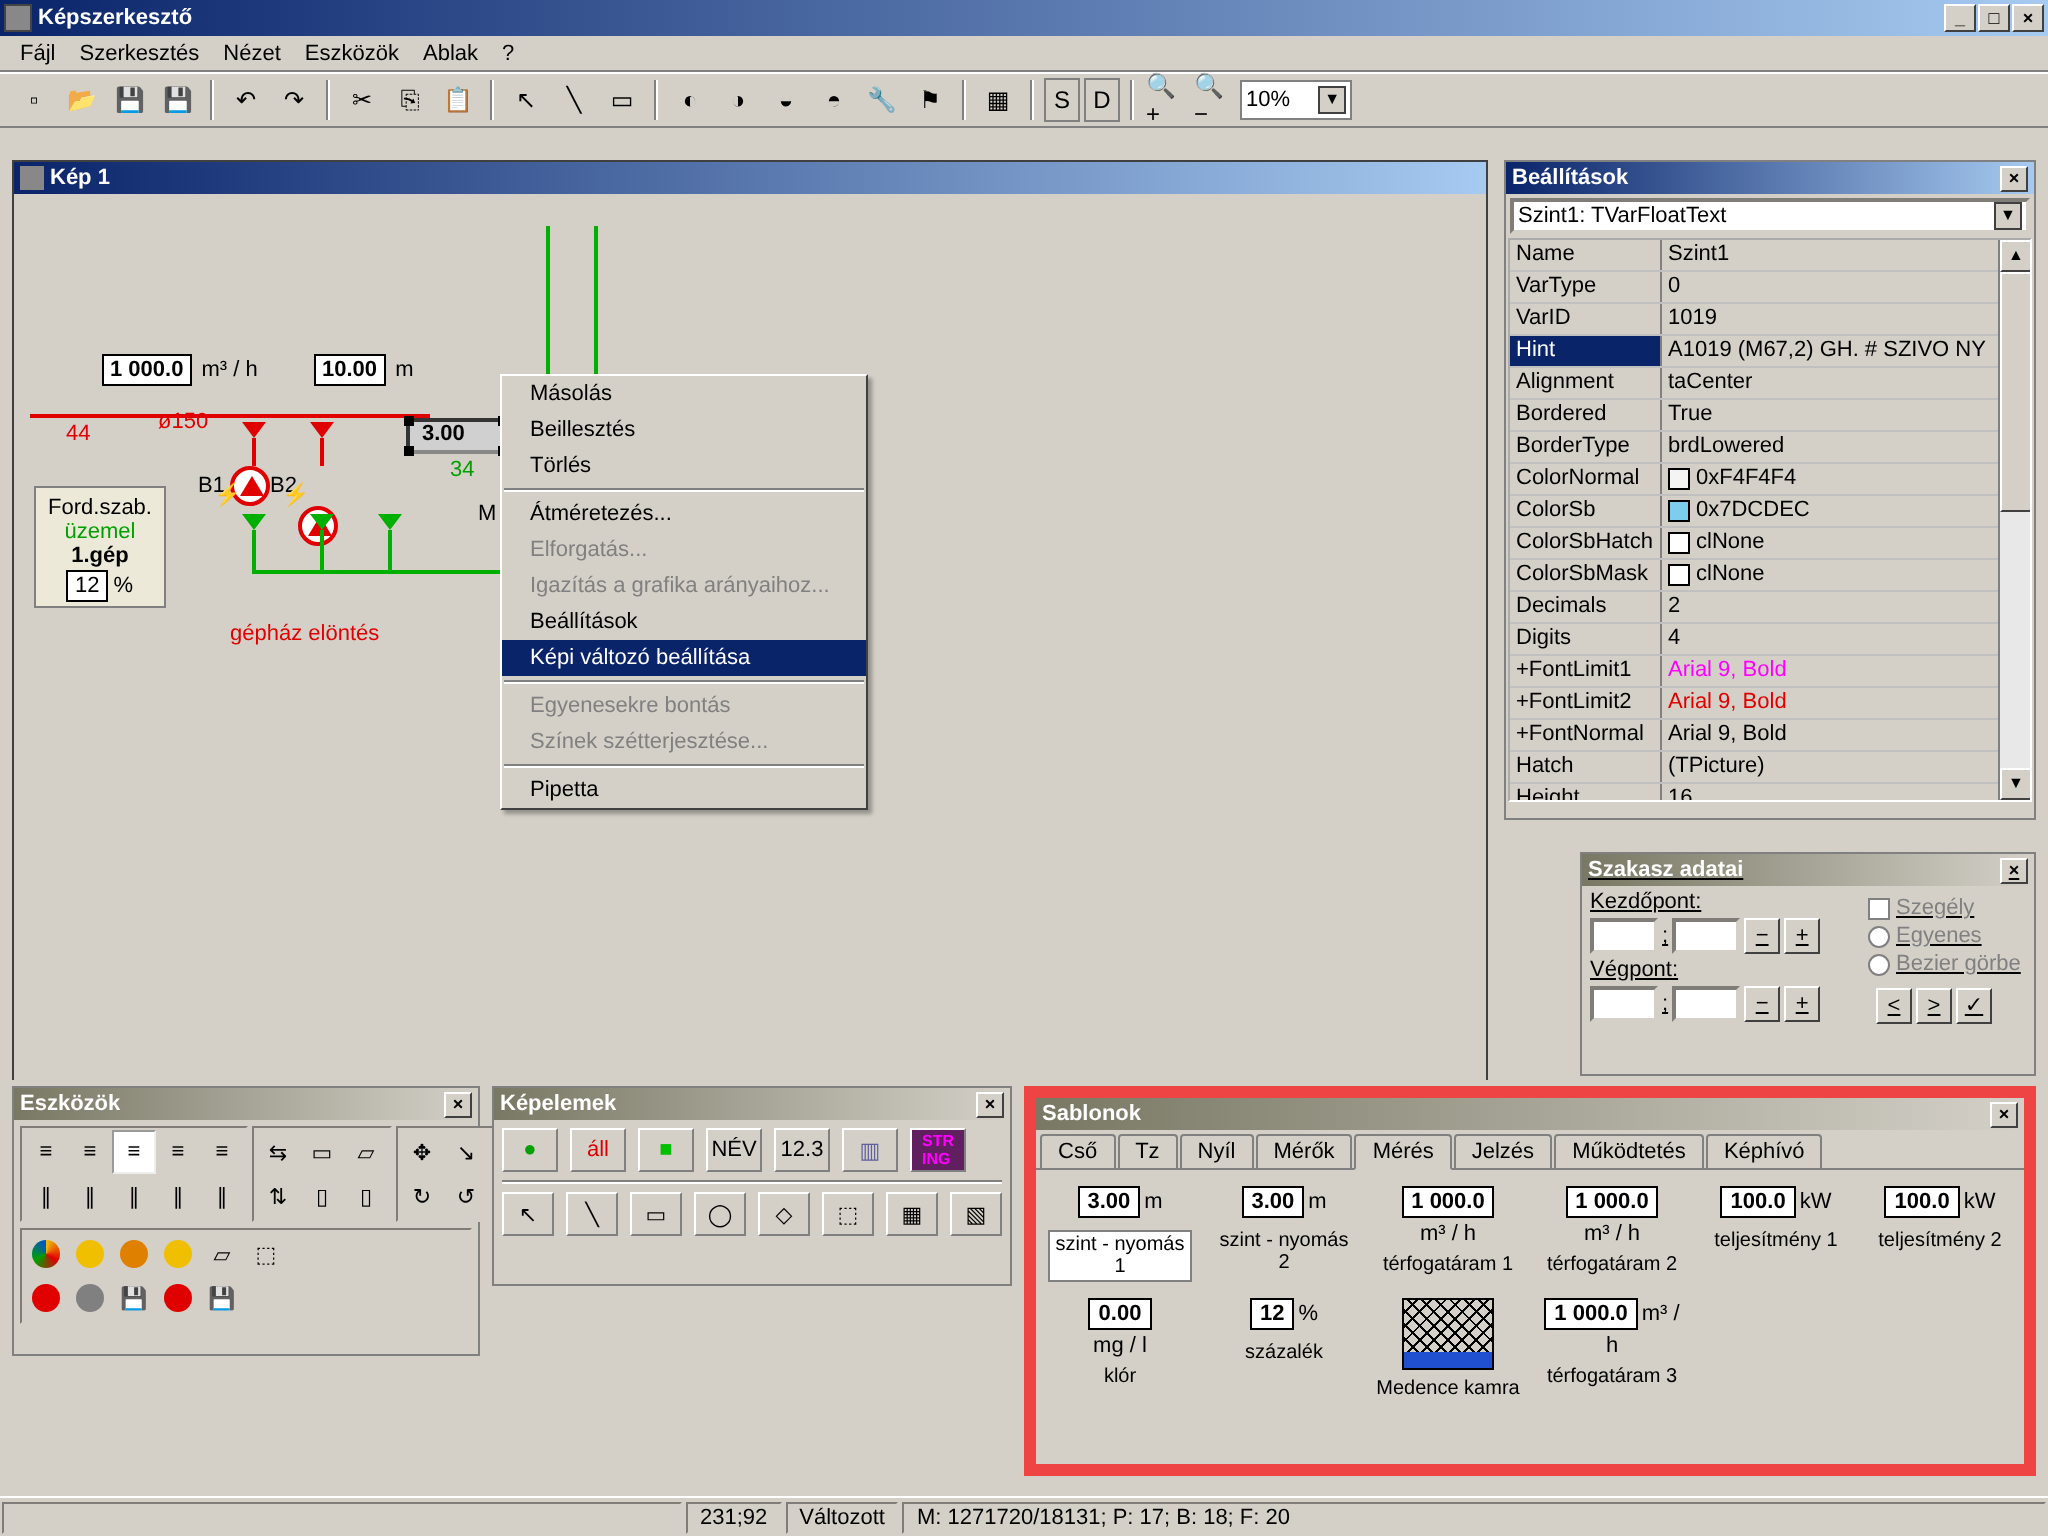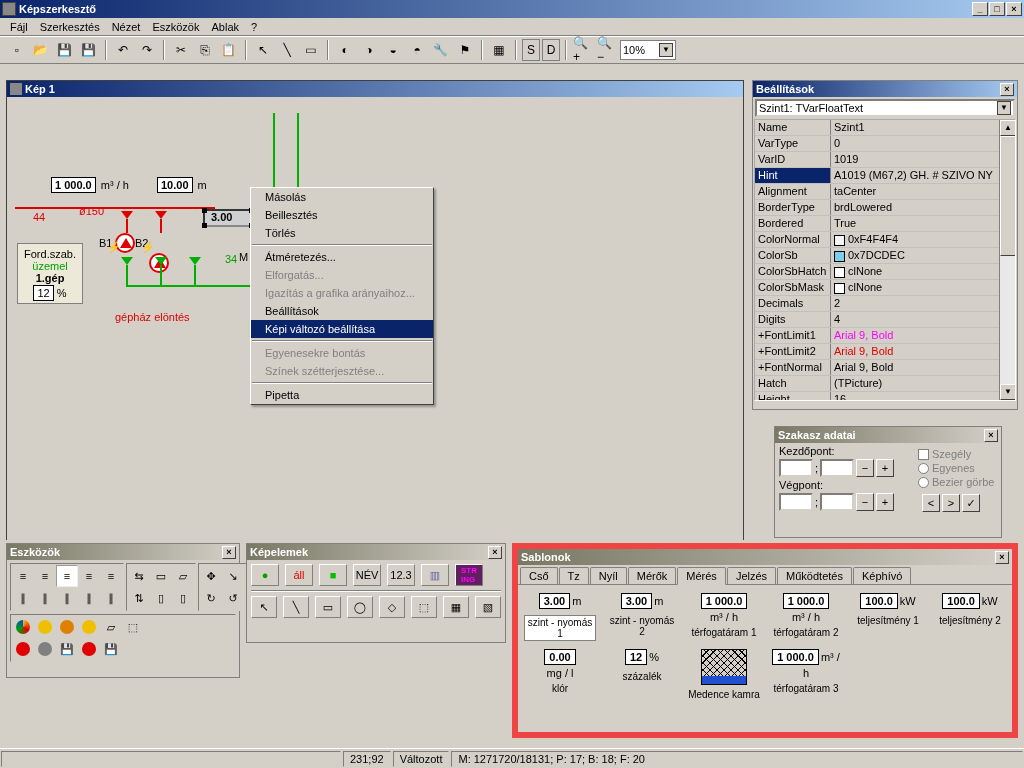--- a/index.html
+++ b/index.html
@@ -31,21 +31,21 @@
 .props-combo .dd { margin-left:auto; width:14px; height:14px; background:#d4d0c8; border:1px solid #404040; font-size:8px; text-align:center; line-height:12px;}
 .prop-grid { height:282px; overflow:hidden; border:1px inset #fff; margin:1px; position:relative;}
 .prop-row { display:flex; height:16px; border-bottom:1px solid #c0c0c0;}
 .prop-name { width:76px; padding:1px 3px; background:#d4d0c8; border-right:1px solid #808080;}
 .prop-val { flex:1; padding:1px 3px; background:#d4d0c8; }
 .prop-row.sel .prop-name { background:#0a246a; color:#fff;}
 .scroll-track { position:absolute; right:0; top:0; width:16px; bottom:0; background:#e8e8e8; border-left:1px solid #808080;}
 .scroll-btn { width:16px; height:16px; background:#d4d0c8; border:1px solid #fff; border-right-color:#404040; border-bottom-color:#404040; font-size:8px; text-align:center; line-height:14px;}
 .scroll-thumb { background:#d4d0c8; border:1px solid #fff; border-right-color:#404040; border-bottom-color:#404040; width:16px;}
 
-.szakasz-panel { position:absolute; right:22px; top:426px; width:228px; height:112px; background:#d4d0c8; border:1px solid #808080; }
+.szakasz-panel { position:absolute; right:6px; top:426px; width:228px; height:112px; background:#d4d0c8; border:1px solid #808080;text-decoration:underline; }
 .fieldrow { display:flex; align-items:center; gap:2px; margin:2px 4px;}
 .num-inp { width:34px; height:18px; background:#fff; border:2px inset #d4d0c8; text-align:right; padding:0 2px;}
 .sm-btn { width:18px; height:18px; background:#d4d0c8; border:1px solid #fff; border-right-color:#404040; border-bottom-color:#404040; text-align:center; line-height:16px;}
 .radio-opt { display:flex; align-items:center; gap:3px; color:#808080; margin:2px 0;}
 .radio-circ { width:11px; height:11px; border:1px solid #808080; border-radius:50%; background:#fff;}
 
 .eszk-panel { position:absolute; left:6px; top:543px; width:234px; height:135px; background:#d4d0c8; border:1px solid #808080;}
 .eszk-panel .inner { padding:3px; display:flex; gap:2px;}
 .tool-grid { display:inline-block; border:1px inset #d4d0c8; padding:1px; background:#d4d0c8;}
 .tool-grid .row { display:flex; }
@@ -191,21 +191,21 @@
     <div class="dg-el" style="left:100px; top:128px; color:#e00000;">⚡</div>
     <div class="dg-el" style="left:134px; top:128px; color:#e00000;">⚡</div>
 
     <div class="dg-el valve-green" style="left:114px; top:144px;"></div>
     <div class="dg-el valve-green" style="left:148px; top:144px;"></div>
     <div class="dg-el valve-green" style="left:182px; top:144px;"></div>
     <div class="dg-el greenline" style="left:119px; top:152px; width:2px; height:20px;"></div>
     <div class="dg-el greenline" style="left:153px; top:152px; width:2px; height:20px;"></div>
     <div class="dg-el greenline" style="left:187px; top:152px; width:2px; height:20px;"></div>
     <div class="dg-el greenline" style="left:119px; top:172px; width:180px; height:2px;"></div>
-    <div class="dg-el" style="left:218px; top:140px; color:#00a000;">34</div>
+    <div class="dg-el" style="left:218px; top:116px; color:#00a000;">34</div>
     <div class="dg-el" style="left:232px; top:138px;">M</div>
 
     <div class="dg-el" style="left:196px; top:96px; width:50px; height:18px; border:2px inset #888; background:#d0d0d0;">
       <div style="position:absolute;left:-3px;top:-3px;width:5px;height:5px;background:#000;"></div>
       <div style="position:absolute;right:-3px;top:-3px;width:5px;height:5px;background:#000;"></div>
       <div style="position:absolute;left:-3px;bottom:-3px;width:5px;height:5px;background:#000;"></div>
       <div style="position:absolute;right:-3px;bottom:-3px;width:5px;height:5px;background:#000;"></div>
       <span style="font-weight:bold; padding-left:6px;">3.00</span>
     </div>
 
@@ -256,26 +256,26 @@
       </div>
       <div class="prop-row sel">
         <div class="prop-name">Hint</div>
         <div class="prop-val">A1019 (M67,2)  GH.    # SZIVO NY</div>
       </div>
       <div class="prop-row">
         <div class="prop-name">Alignment</div>
         <div class="prop-val">taCenter</div>
       </div>
       <div class="prop-row">
+        <div class="prop-name">Bordered</div>
+        <div class="prop-val">True</div>
+      </div>
+      <div class="prop-row">
         <div class="prop-name">BorderType</div>
         <div class="prop-val">brdLowered</div>
-      </div>
-      <div class="prop-row">
-        <div class="prop-name">Bordered</div>
-        <div class="prop-val">True</div>
       </div>
       <div class="prop-row">
         <div class="prop-name">ColorNormal</div>
         <div class="prop-val"><span style="display:inline-block;width:11px;height:11px;border:1px solid #000;background:#f4f4f4;margin-right:3px;vertical-align:middle;"></span>0xF4F4F4</div>
       </div>
       <div class="prop-row">
         <div class="prop-name">ColorSb</div>
         <div class="prop-val"><span style="display:inline-block;width:11px;height:11px;border:1px solid #000;background:#7dcdec;margin-right:3px;vertical-align:middle;"></span>0x7DCDEC</div>
       </div>
       <div class="prop-row">

